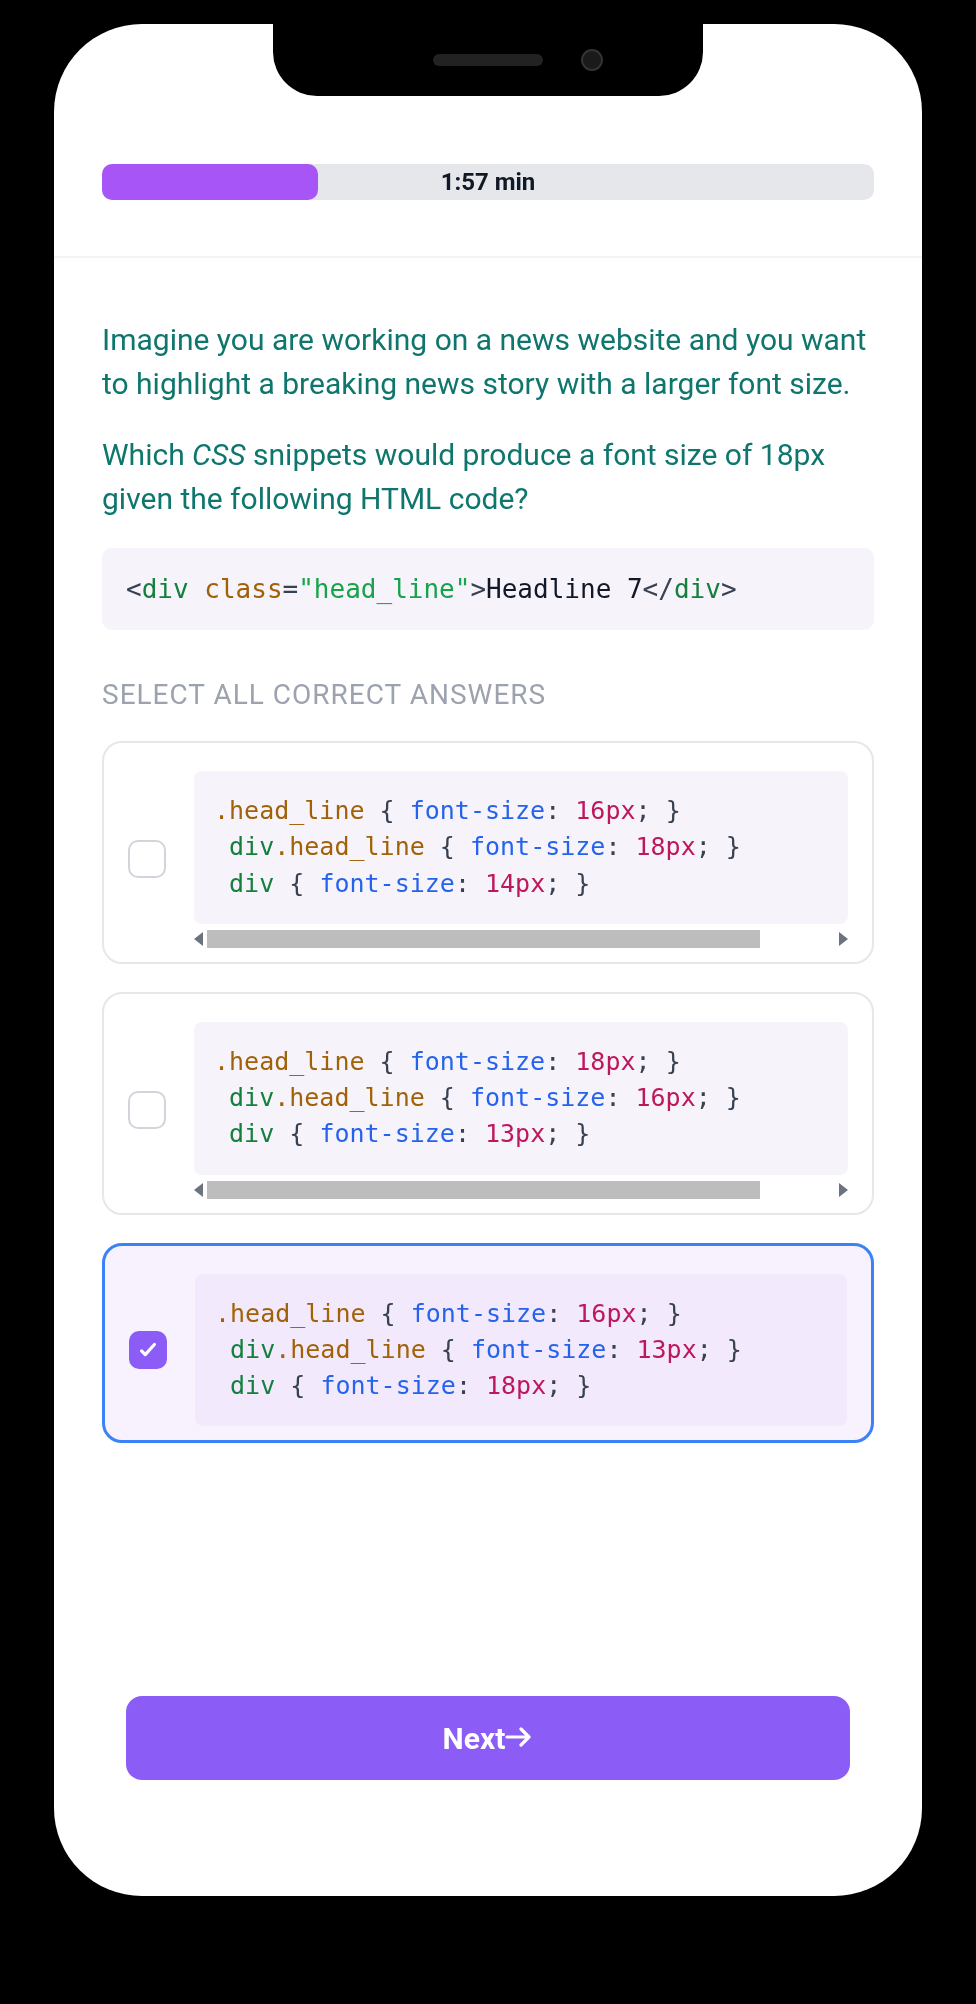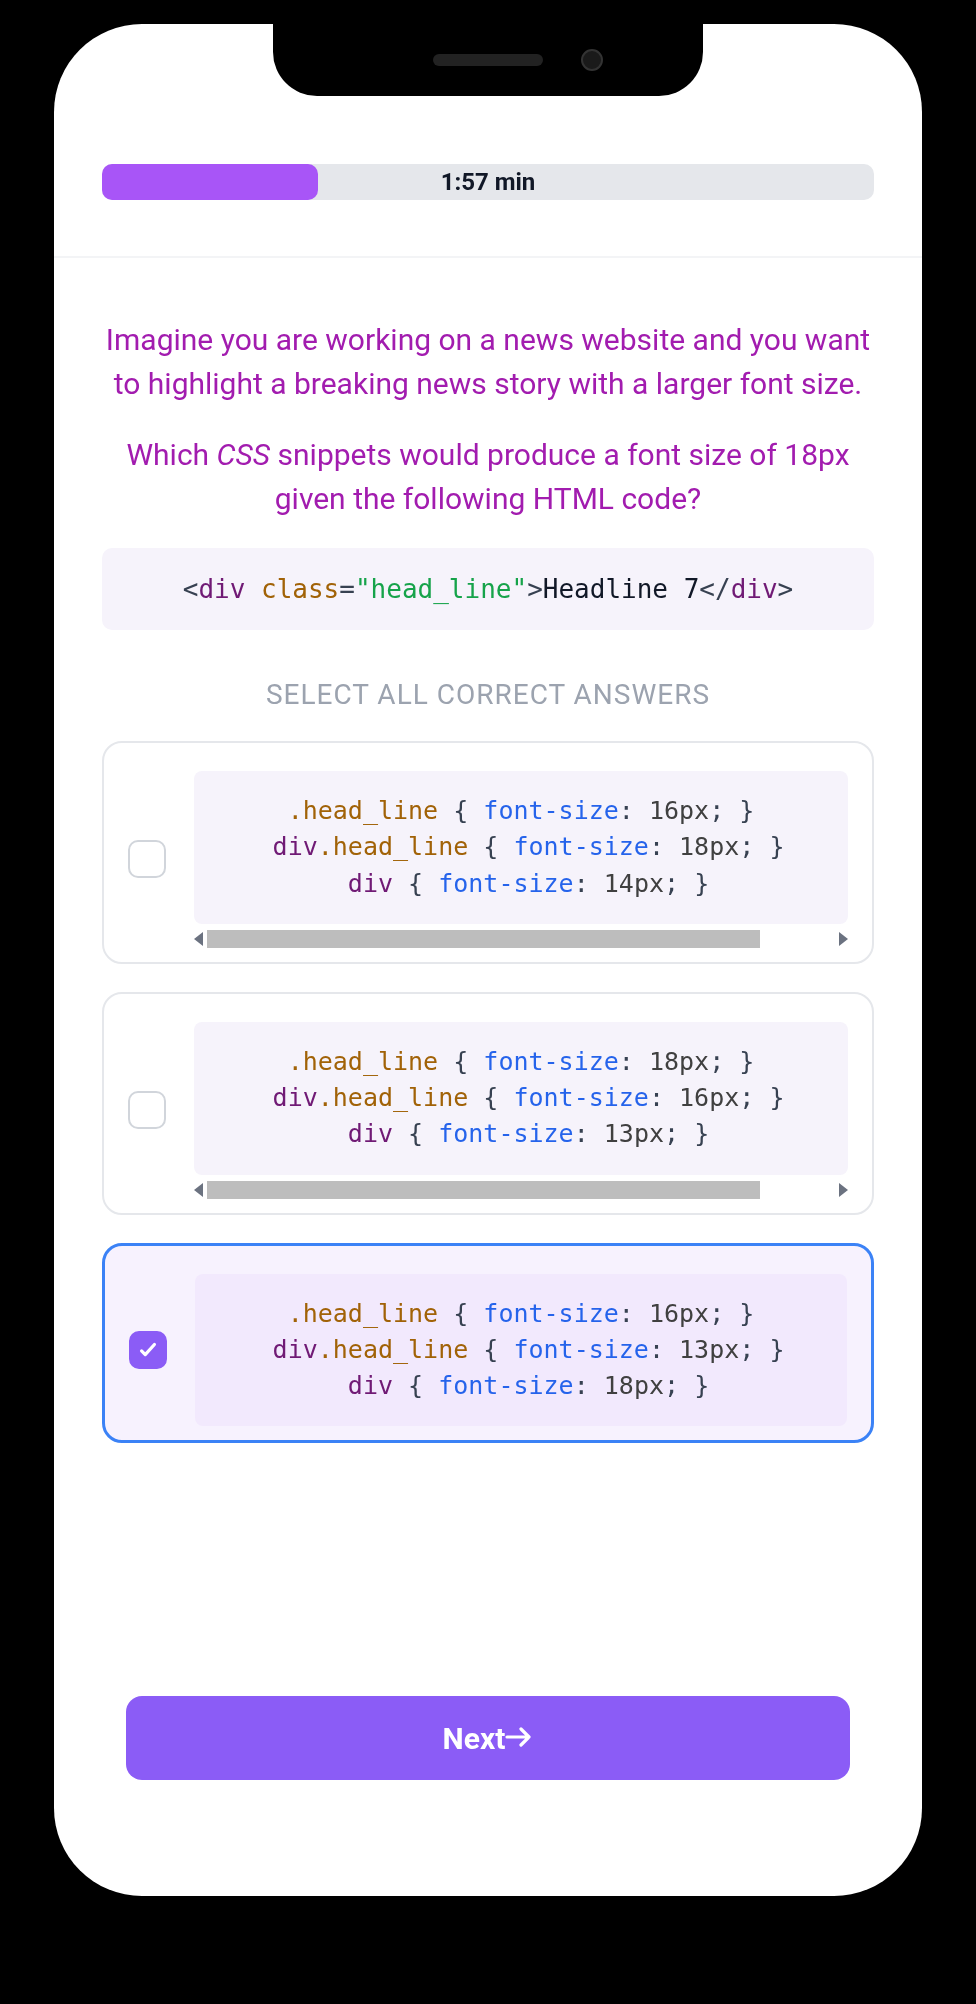--- a/index.html
+++ b/index.html
@@ -37,21 +37,20 @@
   }
   .notch-cam {
     width: 22px; height:22px; background:#1a1a1a; border-radius:50%; border:2px solid #333;
     position:absolute; right:100px; top:50%; transform:translateY(-50%);
   }
   
   
   .content {
     position:absolute; left:0; right:0; top:0; bottom:0;
     padding: 140px 0 0 0;
-    text-align: center;
   }
   
   
   .progress-row {
     position: relative;
     margin: 0 48px 56px 48px;
     height: 36px;
   }
   .progress-track {
     position:absolute; left:0; right:0; top:0;
@@ -73,46 +72,46 @@
   
   .divider {
     height: 2px; background: #F3F4F6; margin-bottom: 60px;
   }
   
   .body-pad { padding: 0 48px; }
   
   .question p {
     font-size: 30px;
     line-height: 1.45;
-    color: #a21caf;
+    color: #0f766e;
     margin-bottom: 28px;
   }
   .question em { font-style: italic; }
   
   .code-block {
     background: #F6F3FB;
     border-radius: 10px;
     padding: 26px 24px;
     font-family: "SFMono-Regular", Menlo, Consolas, monospace;
     font-size: 26px;
     color: #111827;
     white-space: pre;
     overflow-x: auto;
     margin-bottom: 48px;
   }
   
   .tk-brkt  { color: #374151; }
-  .tk-tag   { color: #701a75; }
+  .tk-tag   { color: #15803d; }
   .tk-attr  { color: #a16207; }
   .tk-str   { color: #16A34A; }
   .tk-text  { color: #111827; }
   .tk-class { color: #a16207; }
   .tk-punc  { color: #374151; }
   .tk-prop  { color: #2563EB; }
-  .tk-value { color: #404040; }
+  .tk-value { color: #be185d; }
   
   .instruction {
     font-size: 28px;
     letter-spacing: 1px;
     color: #9CA3AF;
     font-weight: 400;
     margin-bottom: 30px;
   }
   
   .answer {

